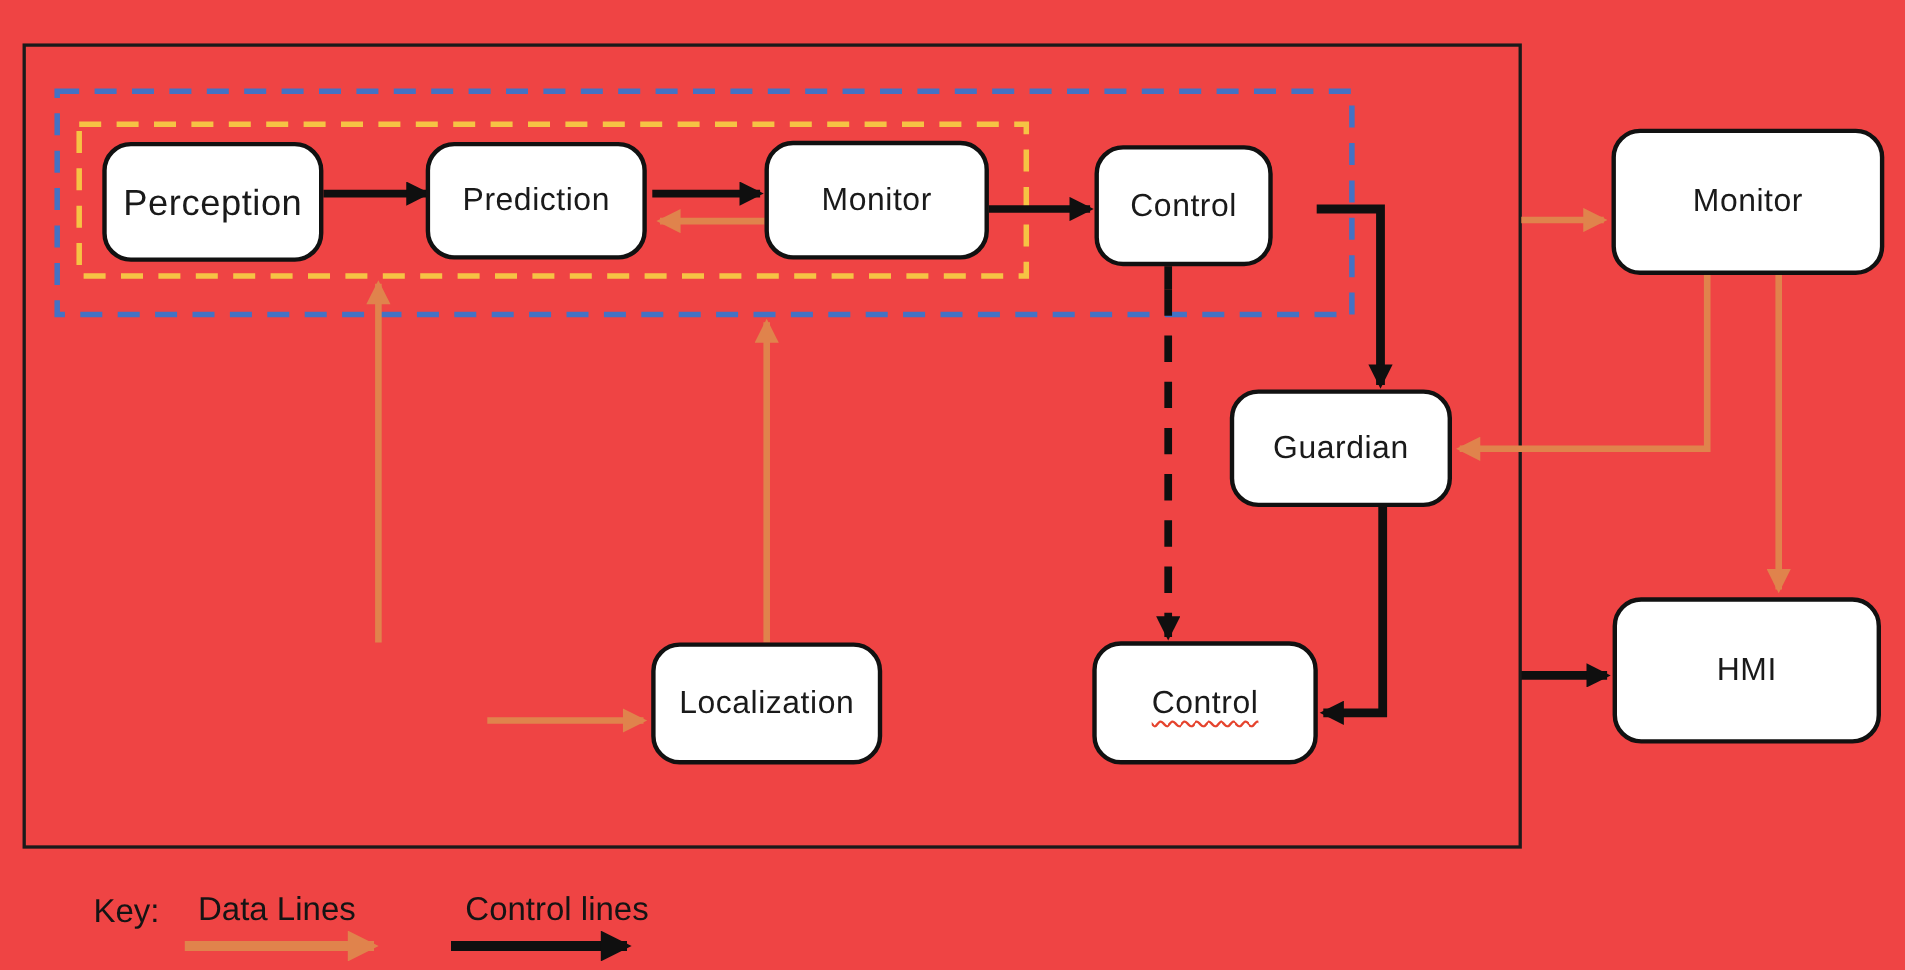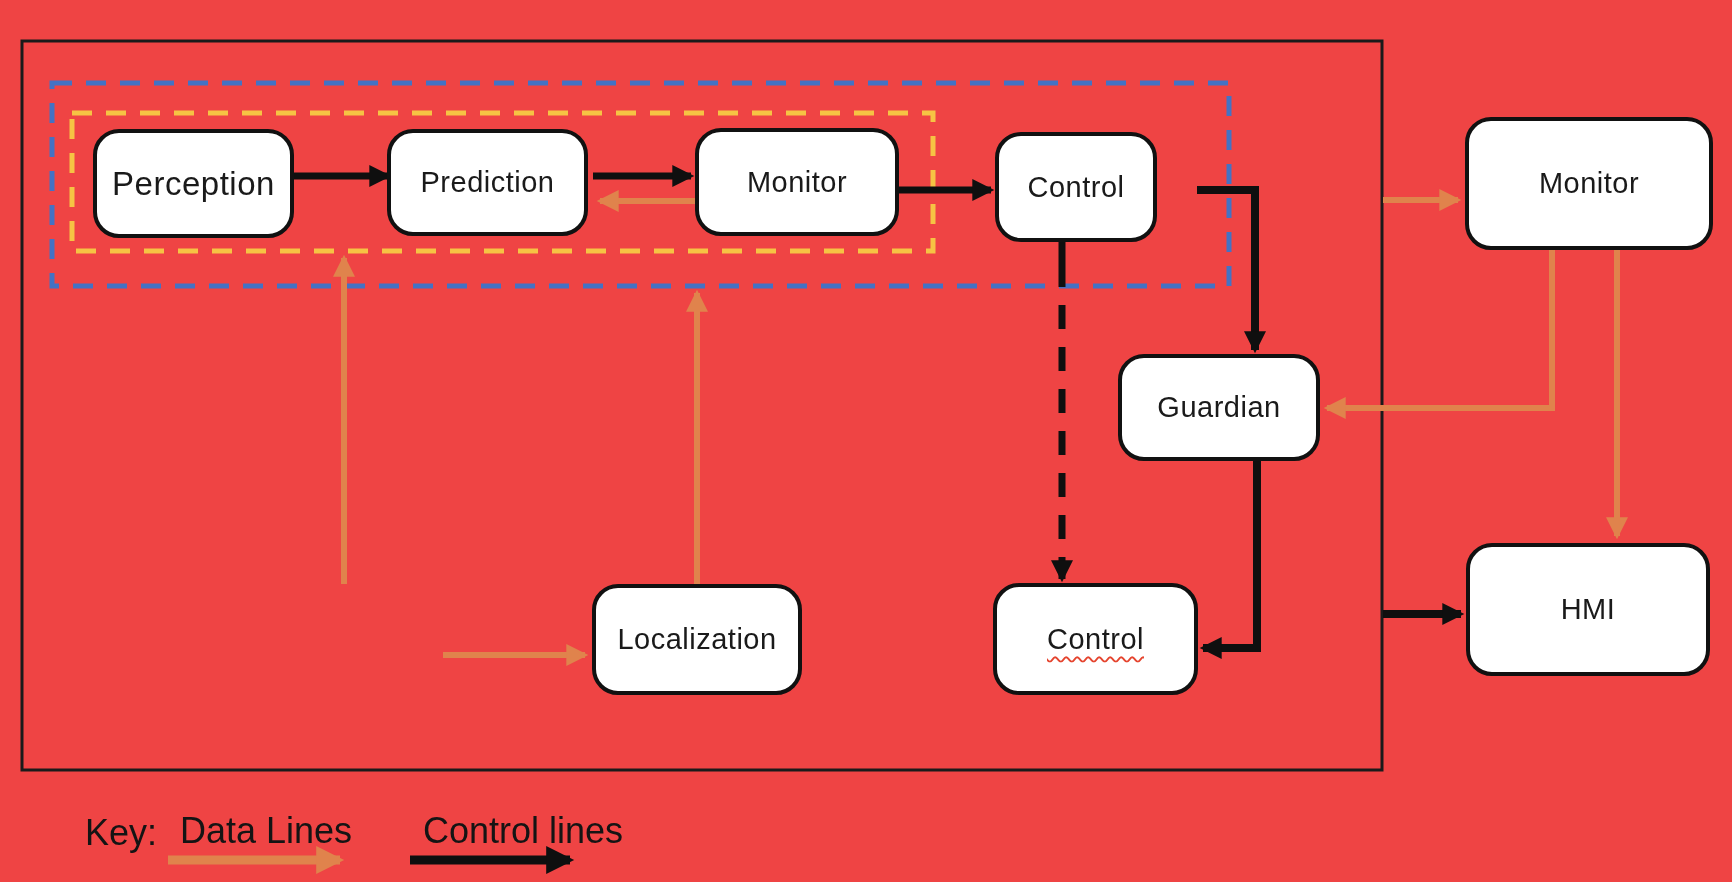--- a/index.html
+++ b/index.html
@@ -12,21 +12,21 @@
     position:absolute;display:flex;align-items:center;justify-content:center;
     background:#ffffff;border:4px solid #111111;border-radius:26px;
     box-sizing:border-box;font-size:29px;letter-spacing:.5px;color:#1a1a1a;
   }
   .node.big{font-size:33px;}
   .canbus-label{
     text-decoration:underline wavy #e5442e 2px;
     text-underline-offset:7px;
     text-decoration-skip-ink:none;
   }
-  .legend-label{position:absolute;font-size:36px;color:#141414;white-space:nowrap;}
+  .legend-label{position:absolute;font-size:30px;color:#141414;white-space:nowrap;}
 </style>
 </head>
 <body>
 
 <div class="stage">
 
   <svg width="1732" height="882" viewBox="0 0 1732 882">
     <defs>
       <marker id="ah-black" viewBox="0 0 10 10" refX="8.5" refY="5" markerWidth="24" markerHeight="22" markerUnits="userSpaceOnUse" orient="auto">
         <path d="M0,0 L10,5 L0,10 Z" fill="#0f0f0f"></path>

